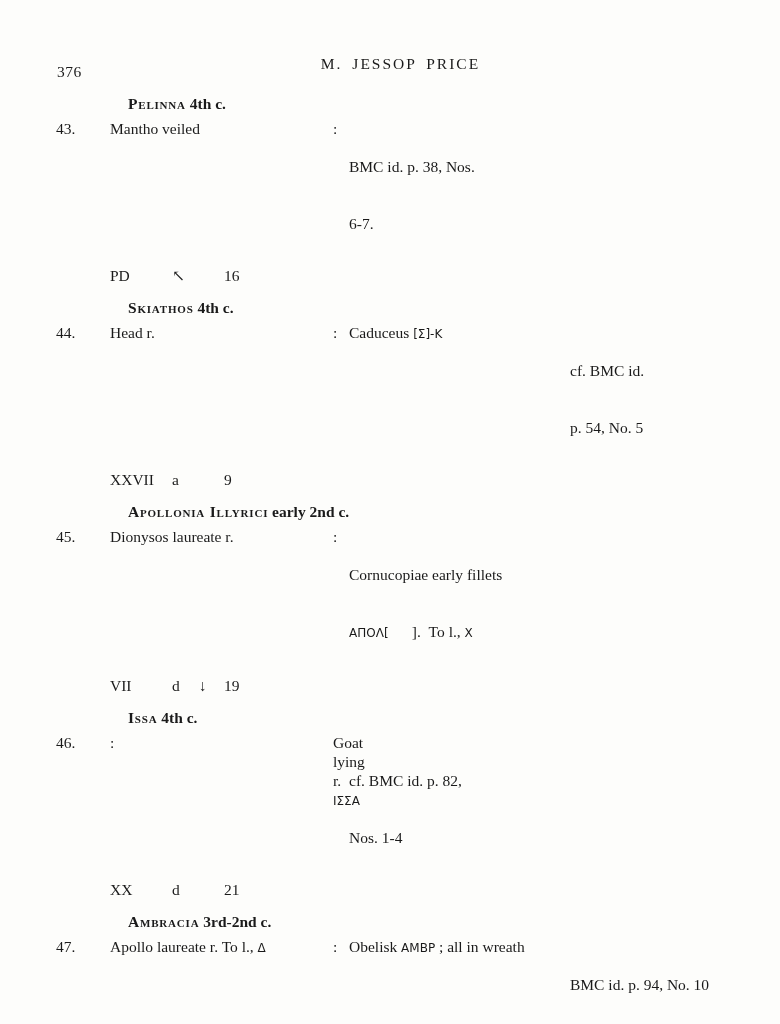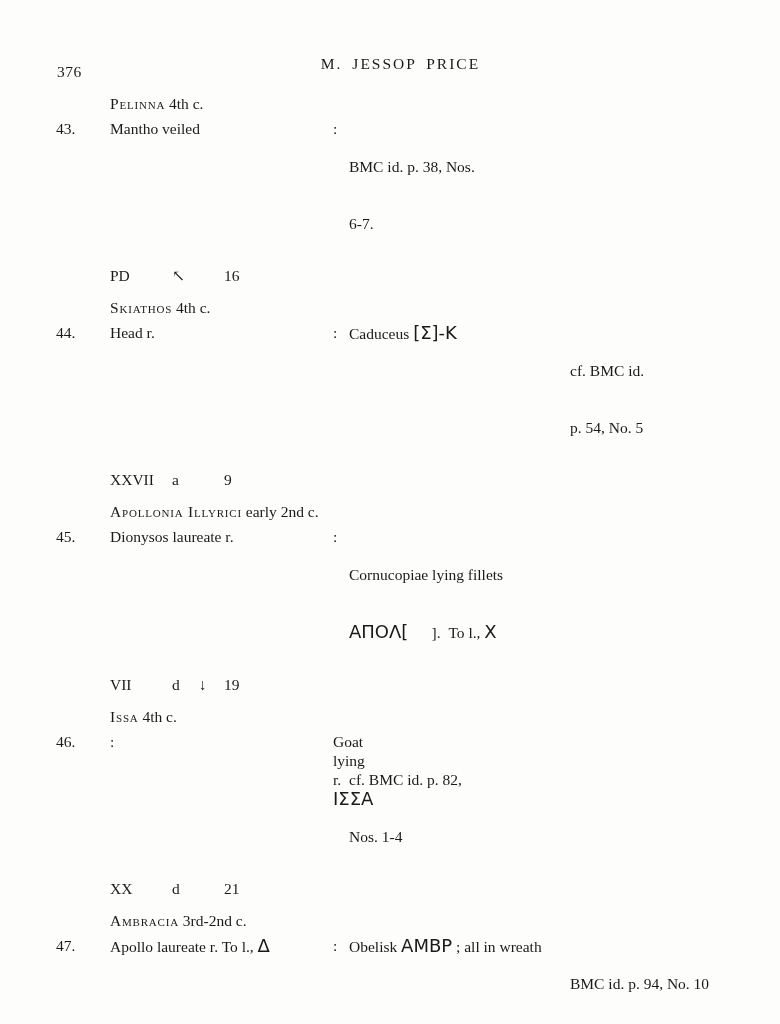--- a/index.html
+++ b/index.html
@@ -5,30 +5,30 @@
   html,body{margin:0;padding:0;}
   body{
     width:780px;height:1024px;overflow:hidden;background:#fdfdfb;
     font-family:"Liberation Serif","DejaVu Serif",serif;
     color:#1a1a1a;font-size:15.5px;line-height:19px;
   }
   .page{padding:54px 35px 0 56px;position:relative;}
   .header{position:relative;height:19px;margin-bottom:21px;}
   .pagenum{position:absolute;left:1px;top:8px;letter-spacing:0.5px;}
   .running{position:absolute;left:0;right:0;text-align:center;letter-spacing:2px;word-spacing:4px;}
-  .heading{margin:13px 0 6px 54px;}
+  .heading{margin:13px 0 6px 72px;font-weight:bold;}
   .sc{font-variant:small-caps;letter-spacing:0.8px;}
   .row{display:grid;grid-template-columns:54px 223px 16px 221px 1fr;align-items:start;min-height:33px;margin:0;}
   .row .cell{white-space:pre-wrap;}
   .die{margin-left:54px;margin-top:-5px;position:relative;white-space:pre;}
   .die .c1{display:inline-block;min-width:62px;}
   .die .c2{display:inline-block;min-width:27px;}
   .die .c3{display:inline-block;min-width:25px;}
   .die .c4{display:inline-block;min-width:34px;}
-  .g{font-family:"DejaVu Sans","Liberation Sans",sans-serif;font-size:18px;}
+  .g{font-family:"DejaVu Sans","Liberation Sans",sans-serif;font-size:12px;}
   .it{}
 </style>
 </head>
 <body>
 
 <div class="page">
 
   <div class="header">
     <span class="pagenum">376</span>
     <span class="running">M. JESSOP PRICE</span>
@@ -58,21 +58,21 @@
     </div>
   </div>
   <div class="die"><span class="c1">XXVII</span><span class="c2">a</span><span class="c3"></span><span class="c4">9</span></div>
 
   <div class="heading"><span class="sc">Apollonia Illyrici</span><span> early 2nd c.</span></div>
   <div class="row">
     <div class="cell">45.</div>
     <div class="cell"><span>Dionysos laureate r.</span></div>
     <div class="cell">:</div>
     <div class="cell">
-      <div>Cornucopiae lying fillets</div>
+      <div>Cornucopiae early fillets</div>
       <div><span class="g">ΑΠΟΛ[</span><span>      ].  To l., </span><span class="g">X</span></div>
     </div>
   </div>
   <div class="die"><span class="c1">VII</span><span class="c2">d</span><span class="c3">↓</span><span class="c4">19</span></div>
 
   <div class="heading"><span class="sc">Issa</span><span> 4th c.</span></div>
   <div class="row">
     <div class="cell">46.</div>
     <div class="cell">:</div>
     <div class="cell"><span>Goat lying r. </span><span class="g">ΙΣΣΑ</span></div>

